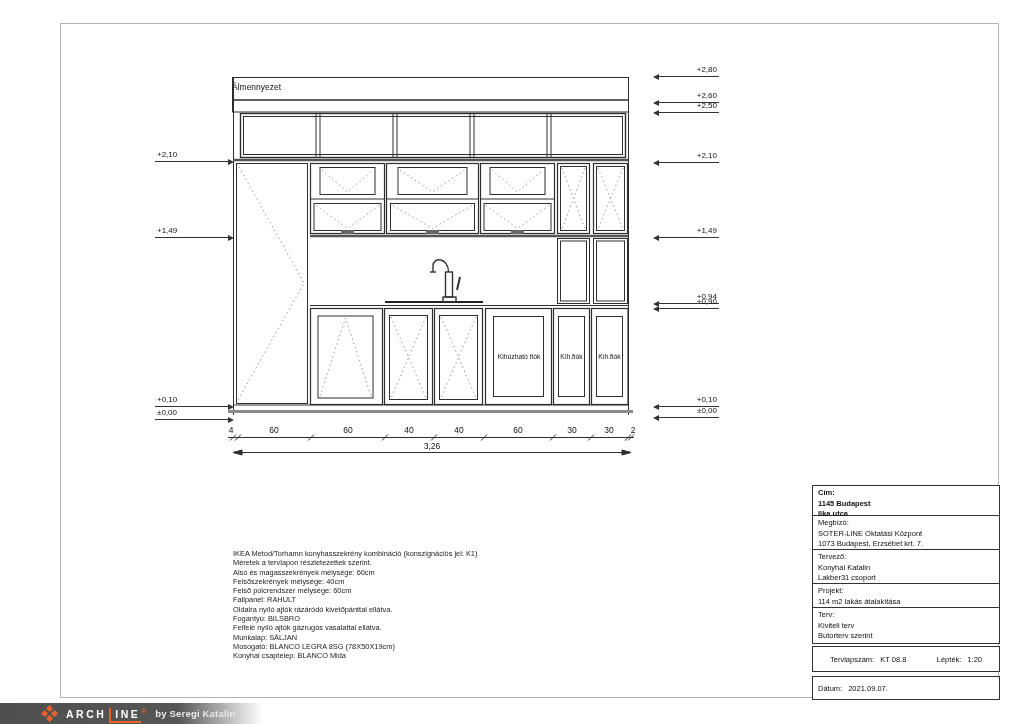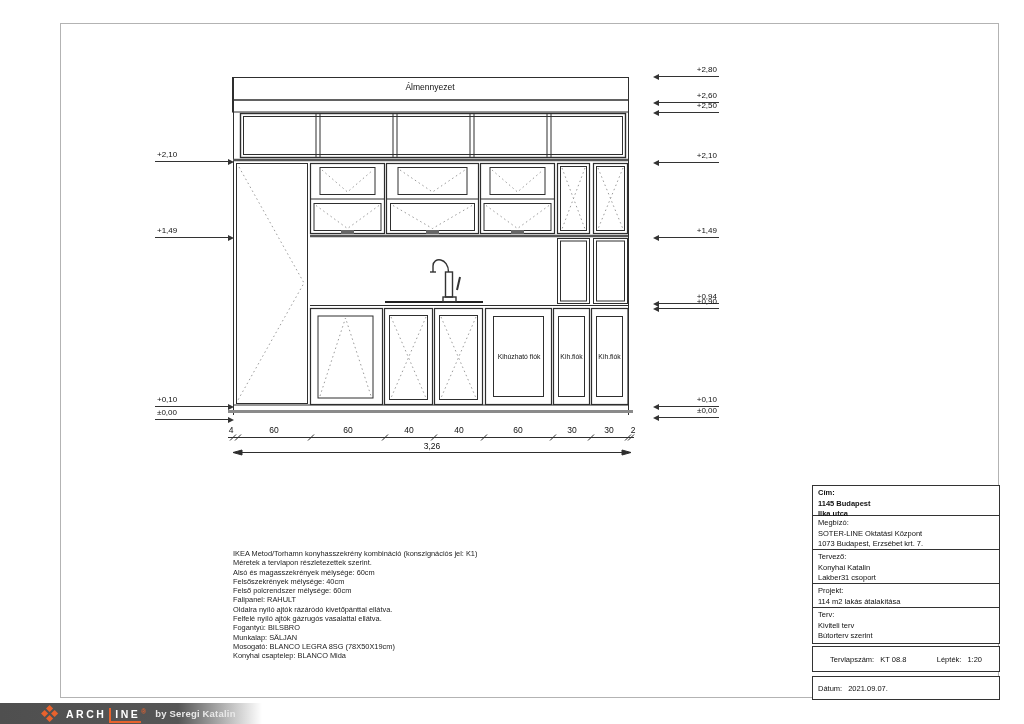--- a/index.html
+++ b/index.html
@@ -1,21 +1,21 @@
 <!DOCTYPE html>
 <html><head>
 <meta charset="utf-8">
 <style>
   html,body{margin:0;padding:0;background:#fff;}
   #page{position:relative;width:1024px;height:724px;background:#fff;overflow:hidden;
         font-family:"Liberation Sans", sans-serif;color:#1a1a1a;}
   .abs{position:absolute;}
   #sheet-border{left:60px;top:23px;width:937px;height:673px;border:1.5px solid #b3b3b3;}
   
-  .draw-label{font-size:8.5px;color:#111;text-align:center;}
+  .draw-label{font-size:8.5px;color:#111;}
   .drawer-label{font-size:6.8px;color:#111;text-align:center;white-space:nowrap;}
   .dim{font-size:8.5px;color:#111;text-align:center;width:26px;margin-left:-13px;}
   
   .lvl{height:12px;border-bottom:1px solid #333;font-size:8px;color:#111;line-height:11px;}
   .lvl-l{width:75px;text-align:left;padding-left:2px;}
   .lvl-r{width:62px;text-align:right;padding-right:2px;}
   .arr{position:absolute;bottom:-3.5px;width:0;height:0;border-top:3px solid transparent;border-bottom:3px solid transparent;}
   .arr-r{right:-2px;border-left:6px solid #333;}
   .arr-l{left:-2px;border-right:6px solid #333;}
   
@@ -189,22 +189,22 @@
   <div class="abs lvl lvl-r" style="left:655px;top:405px;"><span>±0,00</span><span class="arr arr-l"></span></div>
 
   <div class="abs" id="notes-block">
     <div class="note-line">IKEA Metod/Torhamn konyhasszekrény kombináció (konszignációs jel: K1)</div>
     <div class="note-line">Méretek a tervlapon részletezettek szerint.</div>
     <div class="note-line">Alsó és magasszekrények mélysége: 60cm</div>
     <div class="note-line">Felsőszekrények mélysége: 40cm</div>
     <div class="note-line">Felső polcrendszer mélysége: 60cm</div>
     <div class="note-line">Falipanel: RAHULT</div>
     <div class="note-line">Oldalra nyíló ajtók rázáródó kivetőpánttal ellátva.</div>
+    <div class="note-line">Fogantyú: BILSBRO</div>
     <div class="note-line">Felfelé nyíló ajtók gázrugós vasalattal ellátva.</div>
-    <div class="note-line">Fogantyú: BILSBRO</div>
     <div class="note-line">Munkalap: SÄLJAN</div>
     <div class="note-line">Mosogató: BLANCO LEGRA 8SG (78X50X19cm)</div>
     <div class="note-line">Konyhai csaptelep: BLANCO Mida</div>
   </div>
 
   <div class="abs" id="title-block">
     <div class="tb-box" style="height:31px;font-weight:bold;">
       <div class="tb-line">Cím:</div>
       <div class="tb-line">1145 Budapest</div>
       <div class="tb-line">Ilka utca</div>

